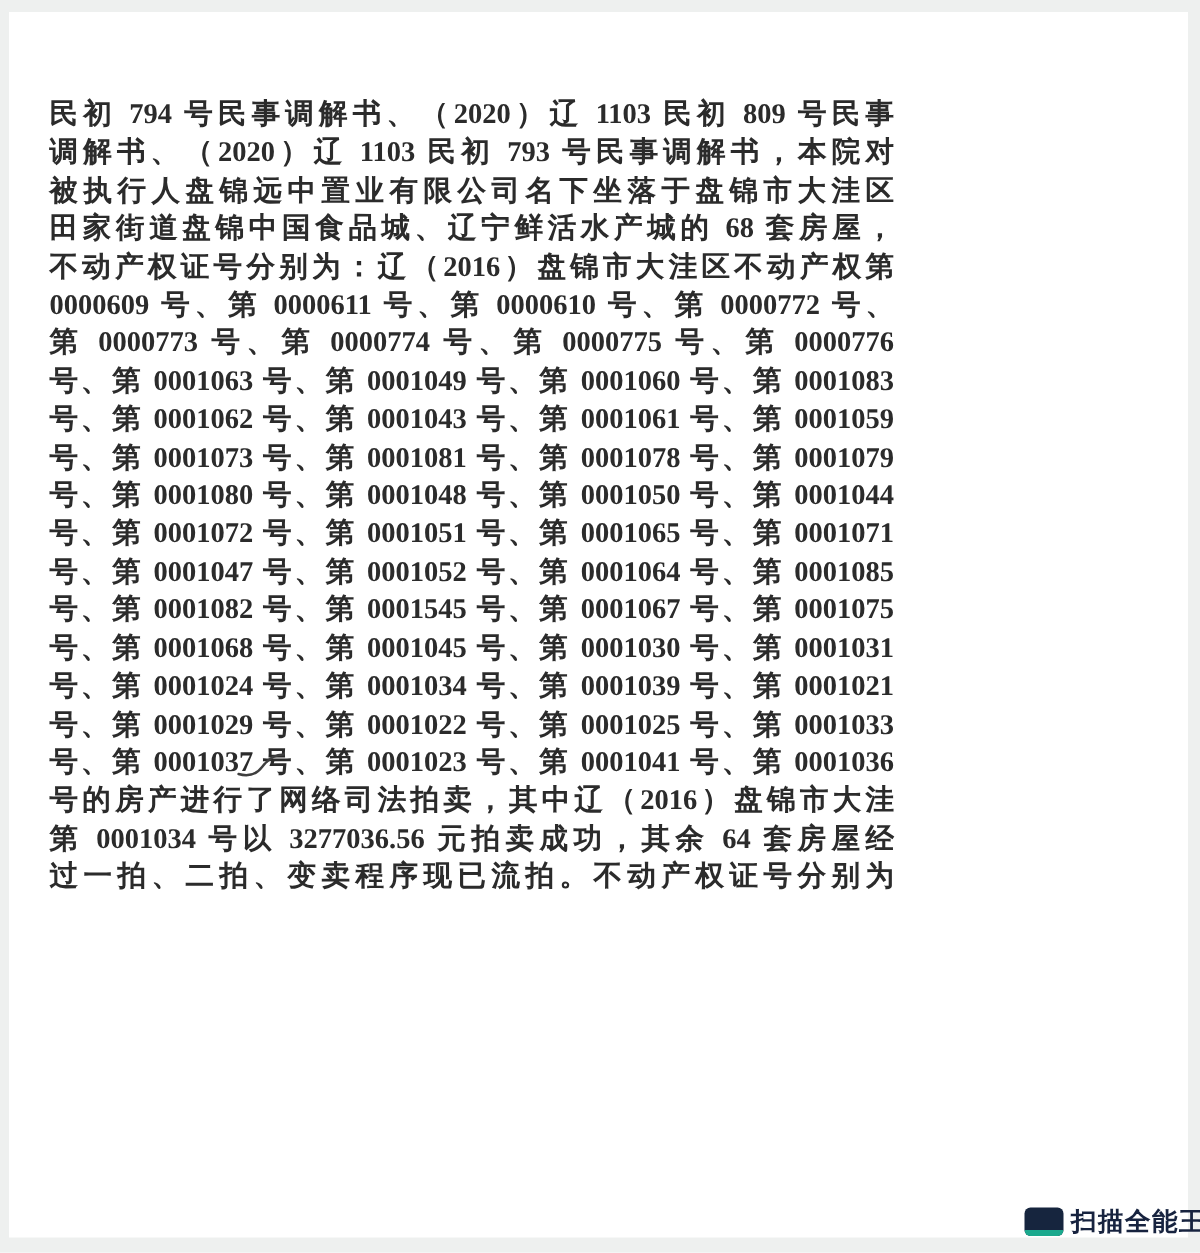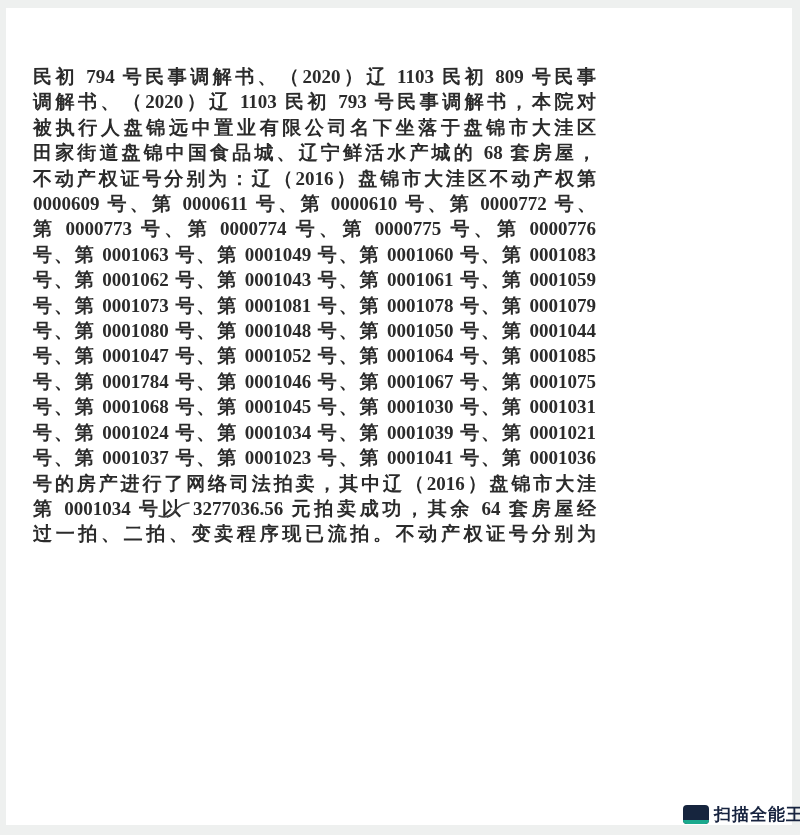--- a/index.html
+++ b/index.html
@@ -98,24 +98,26 @@
       <p class="doc-line"><span class="">调解书、（2020）辽 1103 民初 793 号民事调解书，本院对</span></p>
       <p class="doc-line"><span class="">被执行人盘锦远中置业有限公司名下坐落于盘锦市大洼区</span></p>
       <p class="doc-line"><span class="">田家街道盘锦中国食品城、辽宁鲜活水产城的 68 套房屋，</span></p>
       <p class="doc-line"><span class="">不动产权证号分别为：辽（2016）盘锦市大洼区不动产权第</span></p>
       <p class="doc-line"><span class="">0000609 号、第 0000611 号、第 0000610 号、第 0000772 号、</span></p>
       <p class="doc-line"><span class="">第 0000773 号、第 0000774 号、第 0000775 号、第 0000776</span></p>
       <p class="doc-line"><span class="">号、第 0001063 号、第 0001049 号、第 0001060 号、第 0001083</span></p>
       <p class="doc-line"><span class="">号、第 0001062 号、第 0001043 号、第 0001061 号、第 0001059</span></p>
       <p class="doc-line"><span class="">号、第 0001073 号、第 0001081 号、第 0001078 号、第 0001079</span></p>
       <p class="doc-line"><span class="">号、第 0001080 号、第 0001048 号、第 0001050 号、第 0001044</span></p>
+      <p class="doc-line"><span class="">号、第 0001072 号、第 0001051 号、第 0001065 号、第 0001071</span></p>
       <p class="doc-line"><span class="">号、第 0001047 号、第 0001052 号、第 0001064 号、第 0001085</span></p>
-      <p class="doc-line"><span class="">号、第 0001784 号、第 0001046 号、第 0001067 号、第 0001075</span></p>
+      <p class="doc-line"><span class="">号、第 0001082 号、第 0001545 号、第 0001067 号、第 0001075</span></p>
       <p class="doc-line"><span class="">号、第 0001068 号、第 0001045 号、第 0001030 号、第 0001031</span></p>
       <p class="doc-line"><span class="">号、第 0001024 号、第 0001034 号、第 0001039 号、第 0001021</span></p>
+      <p class="doc-line"><span class="">号、第 0001029 号、第 0001022 号、第 0001025 号、第 0001033</span></p>
       <p class="doc-line"><span class="">号、第 0001037 号、第 0001023 号、第 0001041 号、第 0001036</span></p>
       <p class="doc-line"><span class="">号的房产进行了网络司法拍卖，其中辽（2016）盘锦市大洼</span></p>
       <p class="doc-line"><span class="">第 0001034 号以 3277036.56 元拍卖成功，其余 64 套房屋经</span></p>
       <p class="doc-line"><span class="">过一拍、二拍、变卖程序现已流拍。不动产权证号分别为</span></p>
     </div>
 
   <svg class="pen-mark" viewBox="0 0 34 22">
     <path d="M2 17 Q 12 20, 18 12 T 32 4" fill="none" stroke="#3f3f3f" stroke-width="1.6" stroke-linecap="round"></path>
   </svg>
 

